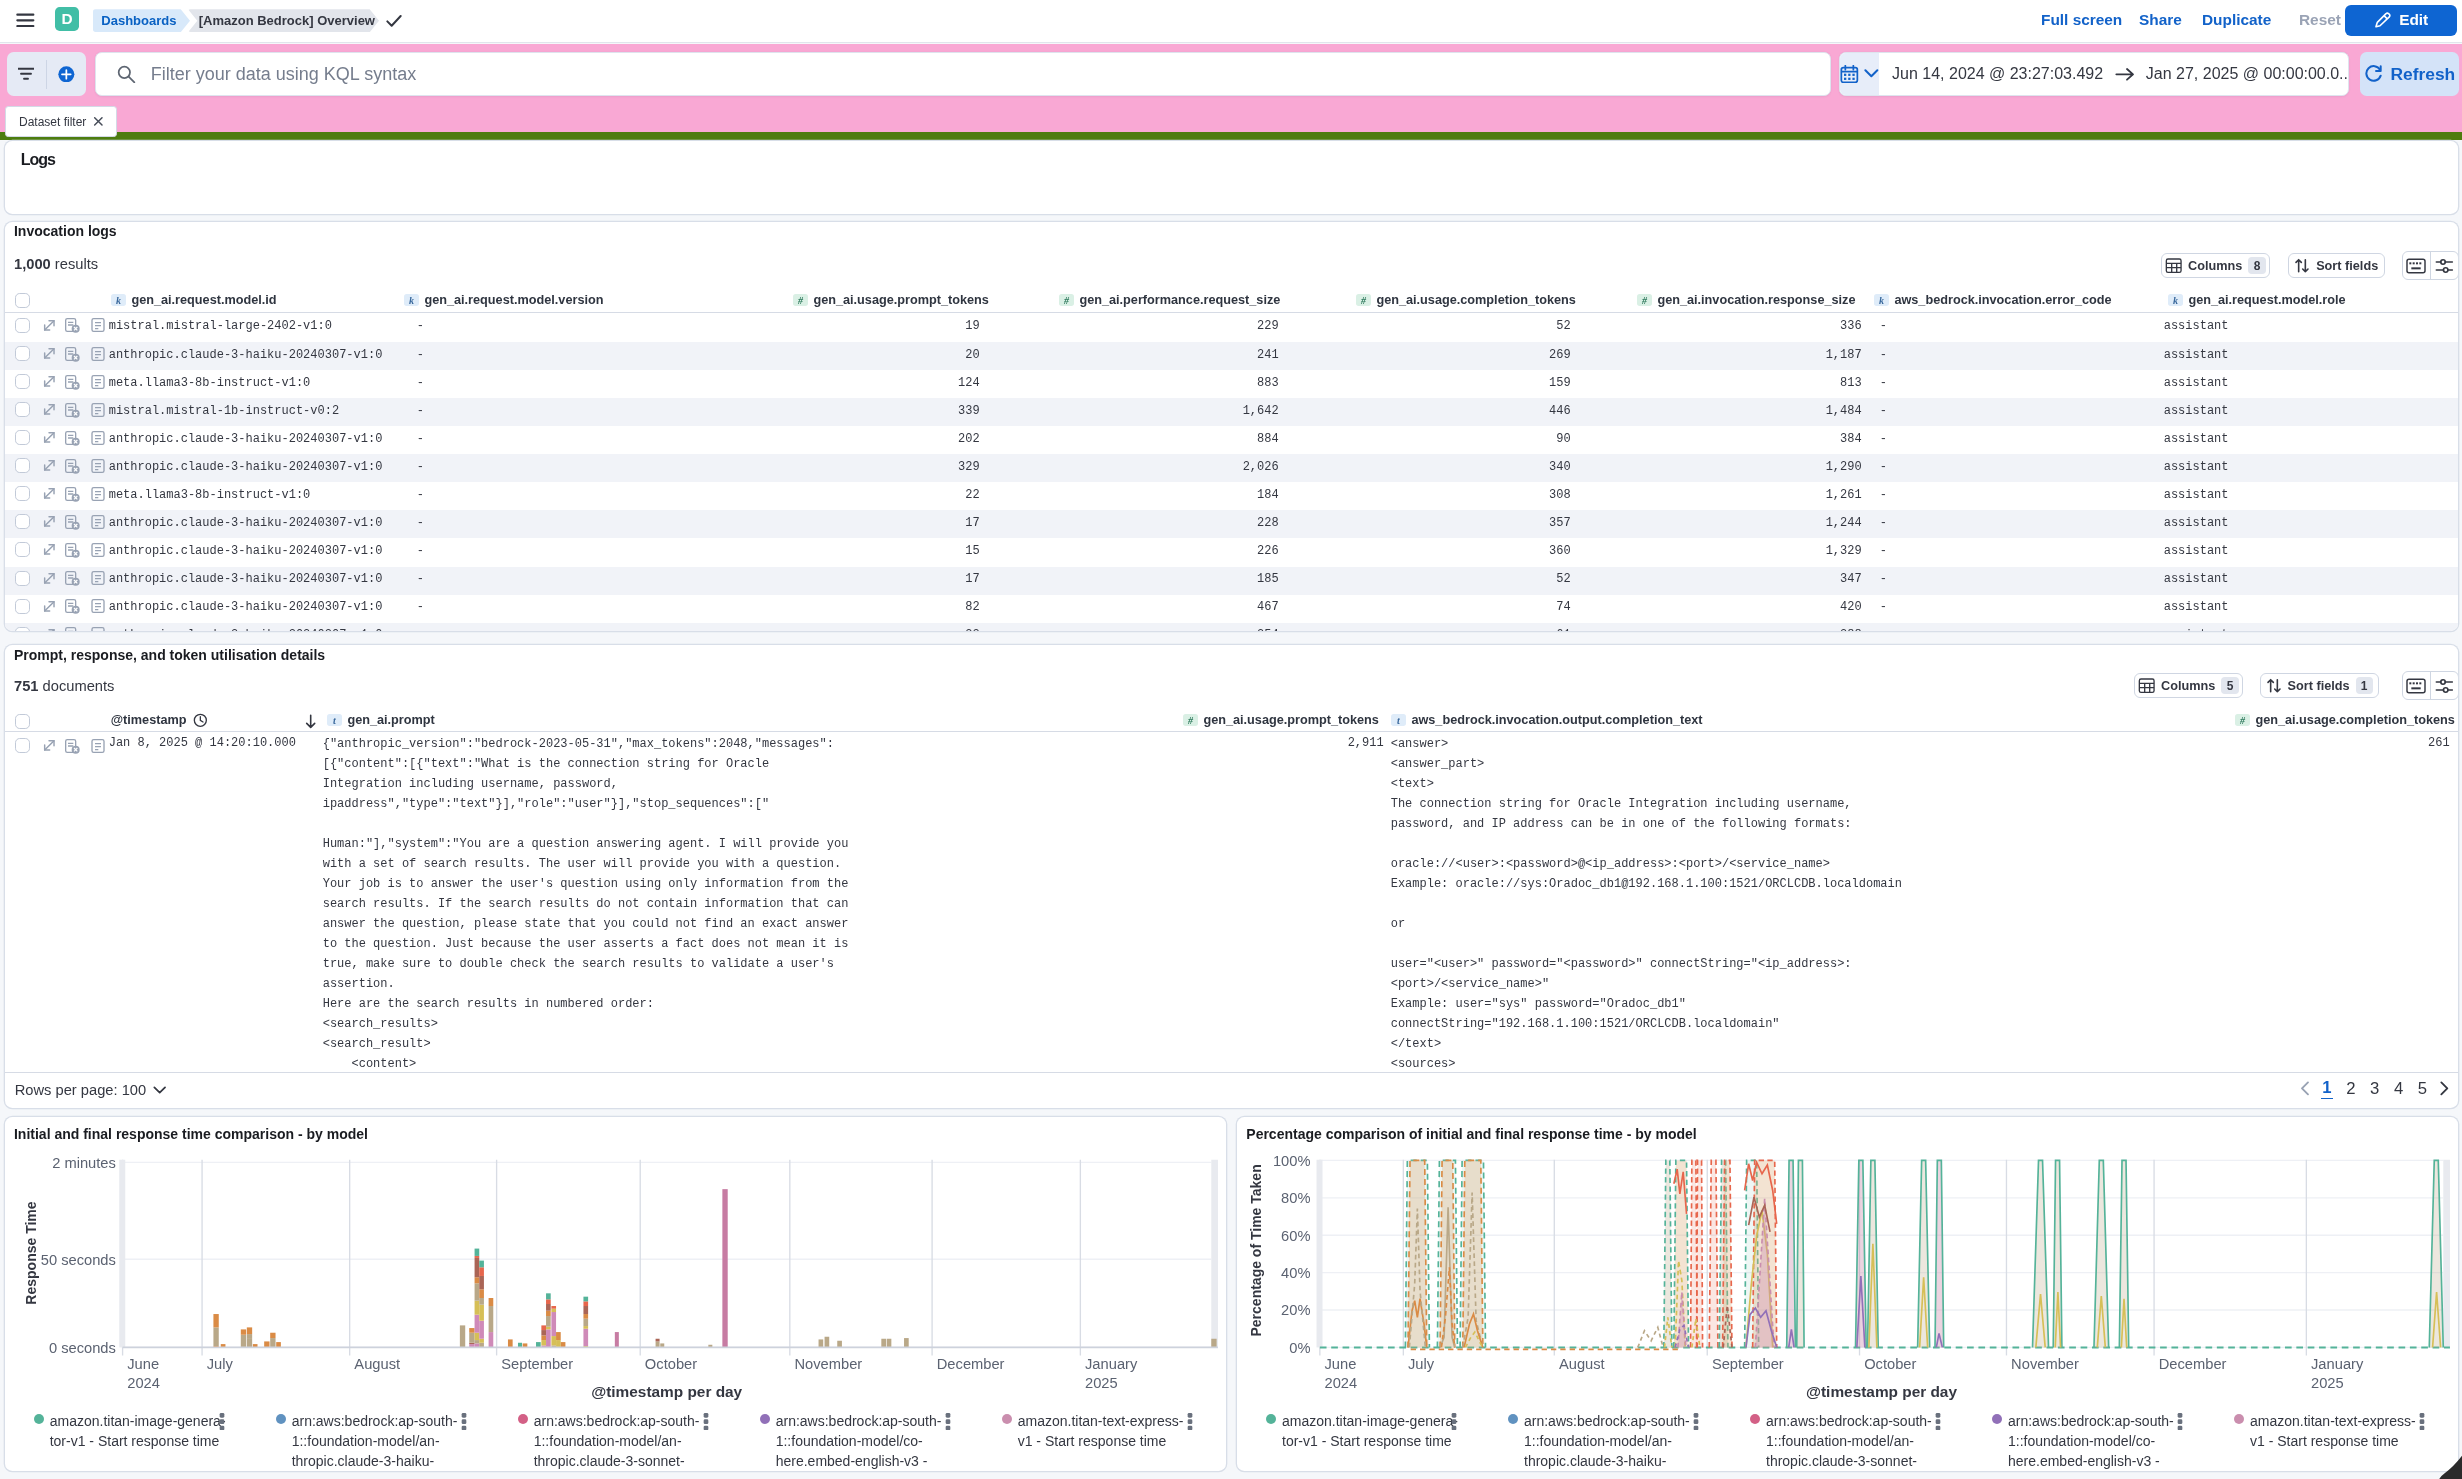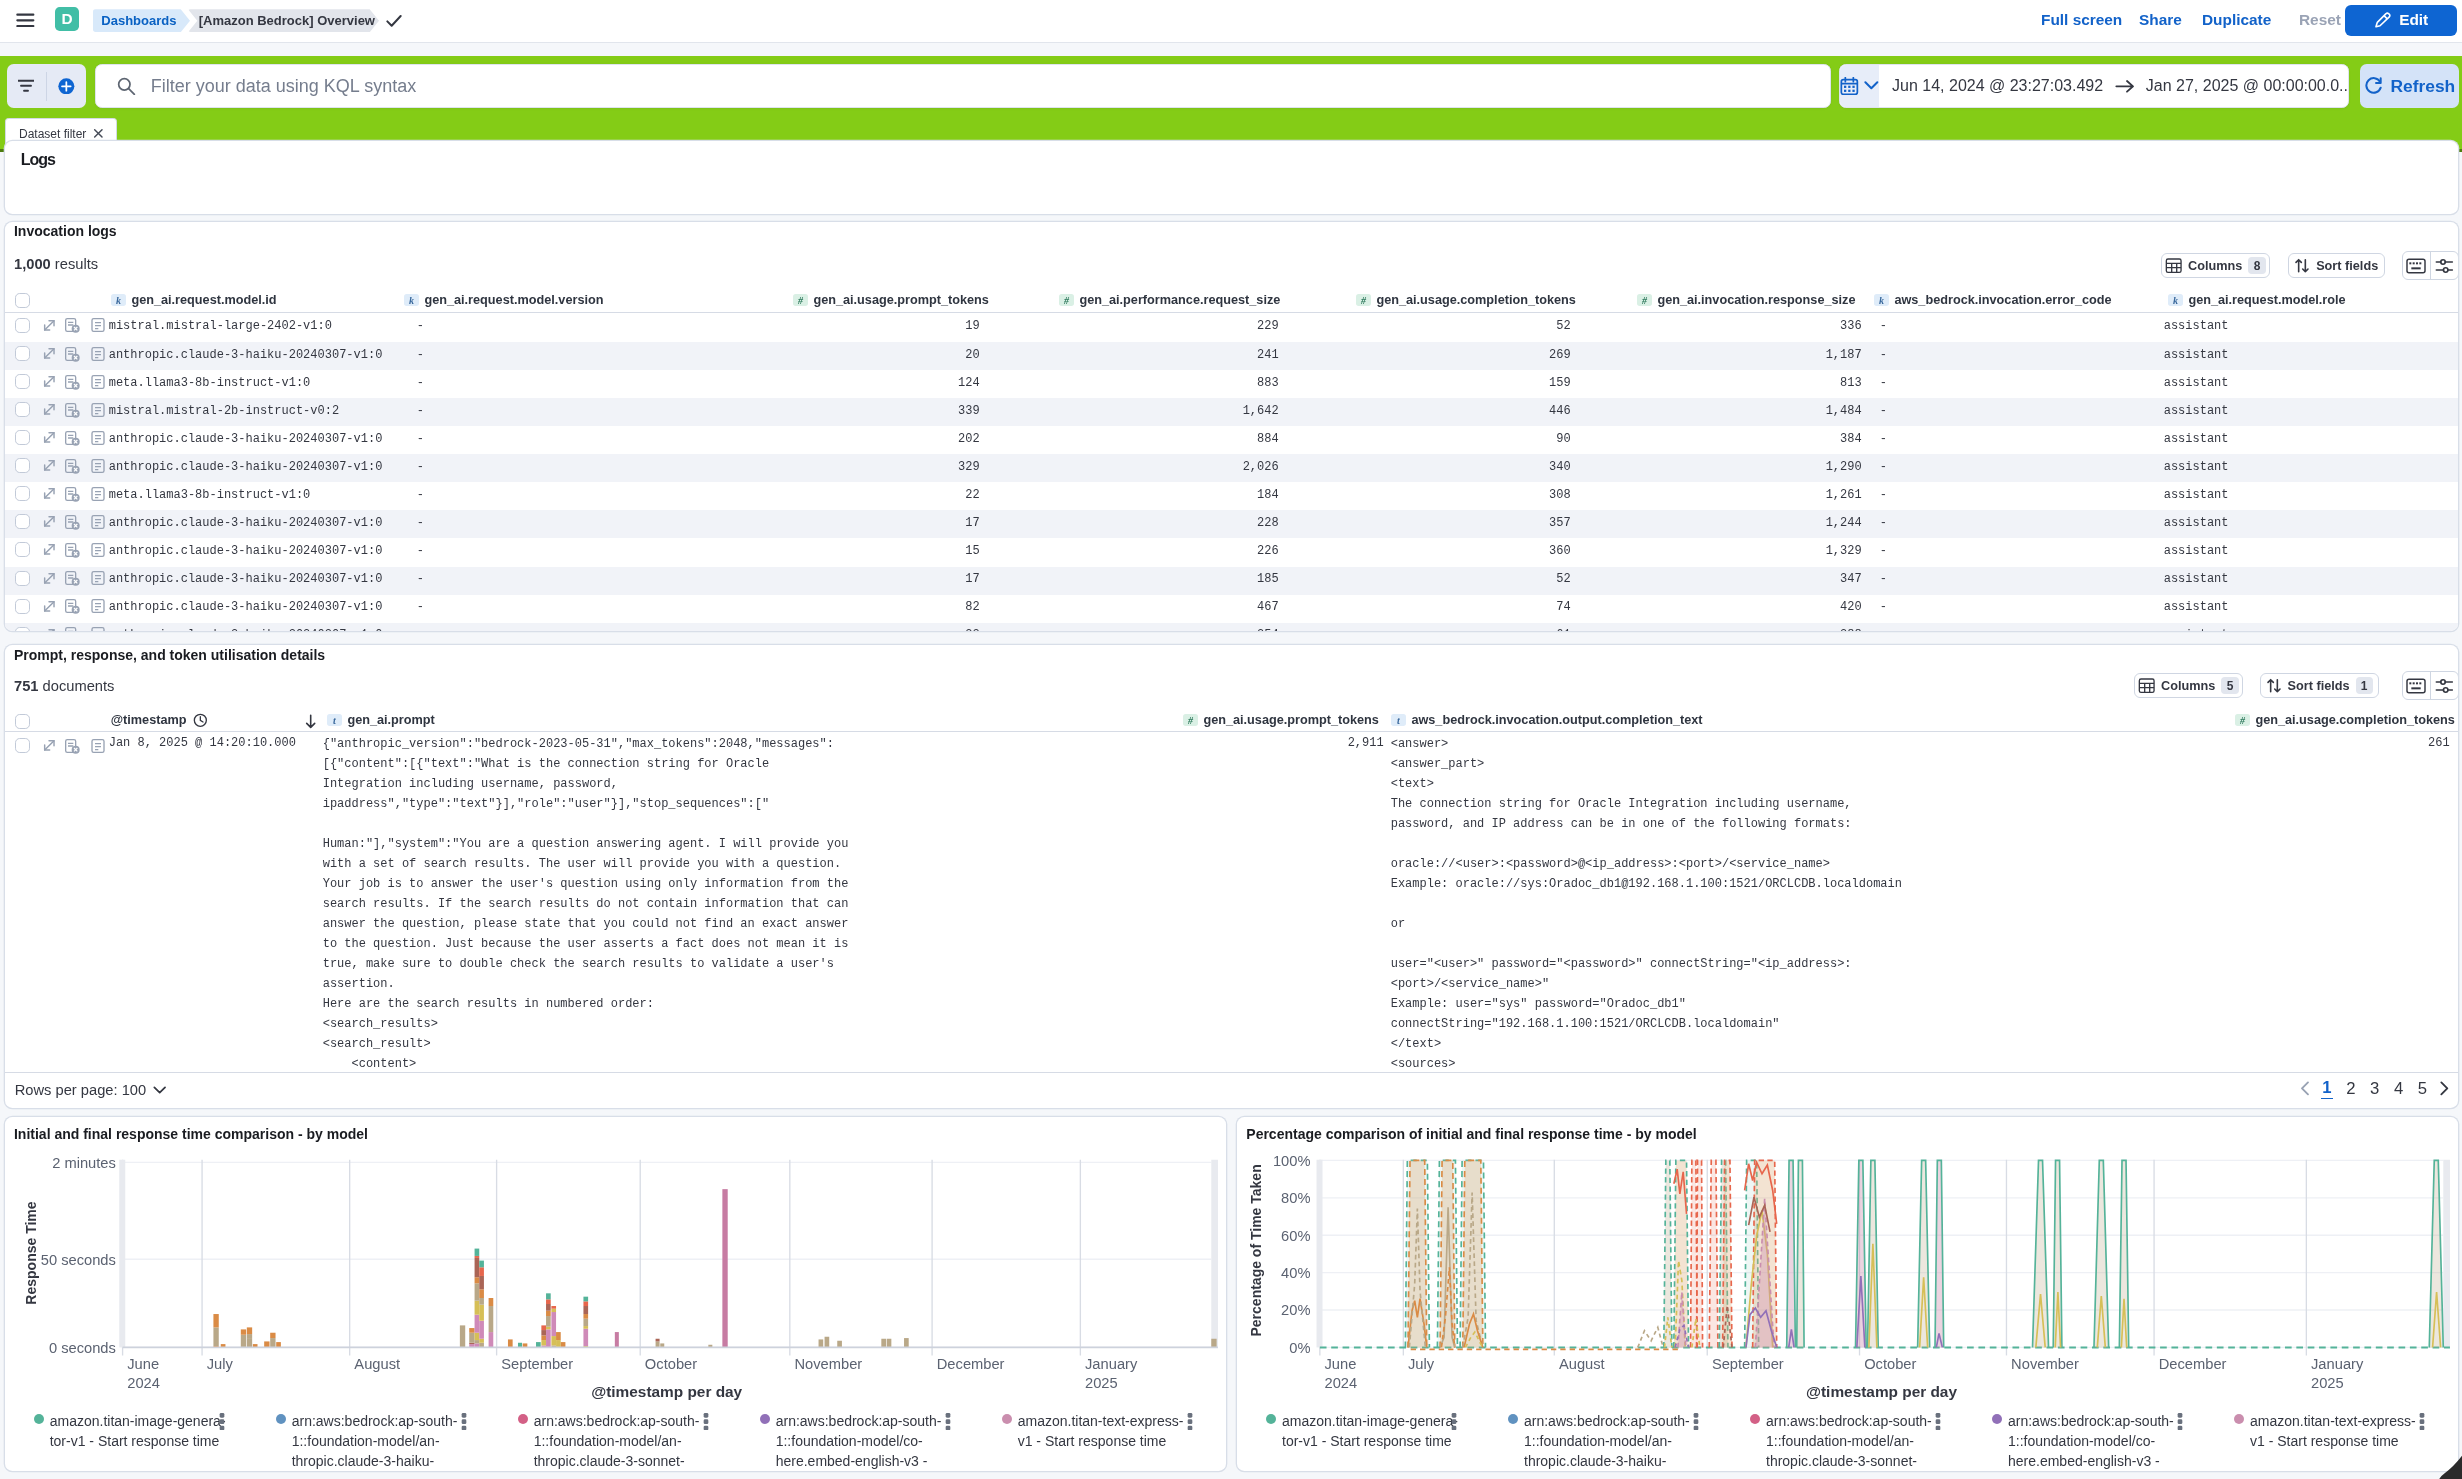--- a/index.html
+++ b/index.html
@@ -1,18 +1,18 @@
 <!DOCTYPE html>
 <html style="font-size:10.7px"><head><meta charset="utf-8"><style>
 *{margin:0;padding:0;box-sizing:border-box;}
 html,body{width:2462px;height:1480px;background:#f5f7fa;font-family:"Liberation Sans",sans-serif;color:#343741;overflow:hidden;}
 .abs{position:absolute;}
 .mono{font-family:"Liberation Mono",monospace;}
 #hdr{position:absolute;left:0;top:0;width:2462px;height:43px;background:#fff;border-bottom:1.3px solid #e1e5ec;}
-#qbar{position:absolute;left:0;top:44px;width:2462px;height:96px;background:#84cc16;border-bottom:3px solid #4d7c0f;margin-top:12px;}
+#qbar{position:absolute;left:0;top:44px;width:2462px;height:96px;background:#f9a8d4;border-bottom:8px solid #4d7c0f;}
 .panel{position:absolute;background:#fff;border-radius:7.3px;box-shadow:0 0 0 1.3px #d8dee8;overflow:hidden;}
 .ptitle{font-weight:bold;font-size:14px;color:#1a1c21;}
 .bc1{position:absolute;display:flex;align-items:center;justify-content:center;height:23px;background:#d8e9fa;color:#0961c3;font-weight:bold;font-size:13px;padding-right:5.3px;border-radius:2.7px;clip-path:polygon(0 0, calc(100% - 9.3px) 0, 100% 50%, calc(100% - 9.3px) 100%, 0 100%);}
 .bc2{position:absolute;display:flex;align-items:center;justify-content:center;height:23px;background:#e2e5eb;color:#343741;font-weight:bold;font-size:13px;padding-left:6.7px;border-radius:2.7px;clip-path:polygon(0 0, calc(100% - 9.3px) 0, 100% 50%, calc(100% - 9.3px) 100%, 0 100%, 9.3px 50%);}
 .hlink{font-size:15.4px;font-weight:600;color:#1262c9;}
 .checkbox{position:absolute;width:15.4px;height:15.4px;border:1.7px solid #c2cad8;border-radius:4.7px;background:#fff;}
 .badge{display:inline-flex;align-items:center;justify-content:center;width:15.4px;height:12.7px;border-radius:2.7px;font-style:italic;font-weight:bold;font-size:10px;font-family:"Liberation Serif",serif;}
 .bk{background:#dfecf9;color:#39689c;}
 .bn{background:#daf0e5;color:#2f7a5d;}
 .hlabel{font-weight:bold;font-size:12.7px;color:#2f3540;}
@@ -326,21 +326,21 @@
       </svg>
     </span>
     <span class="abs" style="left:85px;top:180px;">
       <svg style="" width="16" height="16" viewBox="0 0 24 24">
         <g stroke="#98a2b3" stroke-width="2" fill="none">
           <rect x="3" y="2.5" width="18" height="19" rx="2.5"></rect>
           <path d="M7.5 8.5h9M7.5 13h9M7.5 17.5h5"></path>
         </g>
       </svg>
     </span>
-    <span class="cell" style="left:104px;top:182px;">mistral.mistral-2b-instruct-v0:2</span>
+    <span class="cell" style="left:104px;top:182px;">mistral.mistral-1b-instruct-v0:2</span>
     <span class="cell" style="left:412px;top:182px;">-</span>
     <span class="cell cellr" style="left:841px;top:182px;width:134px;">339</span>
     <span class="cell cellr" style="left:1140px;top:182px;width:134px;">1,642</span>
     <span class="cell cellr" style="left:1432px;top:182px;width:134px;">446</span>
     <span class="cell cellr" style="left:1723px;top:182px;width:134px;">1,484</span>
     <span class="cell" style="left:1875px;top:182px;">-</span>
     <span class="cell" style="left:2159px;top:182px;">assistant</span>
     <div class="abs" style="left:0;top:204px;width:2453px;height:28px;background:#fff;"></div>
     <span class="checkbox" style="left:10px;top:208px;"></span>
     <span class="abs" style="left:37px;top:208px;">

